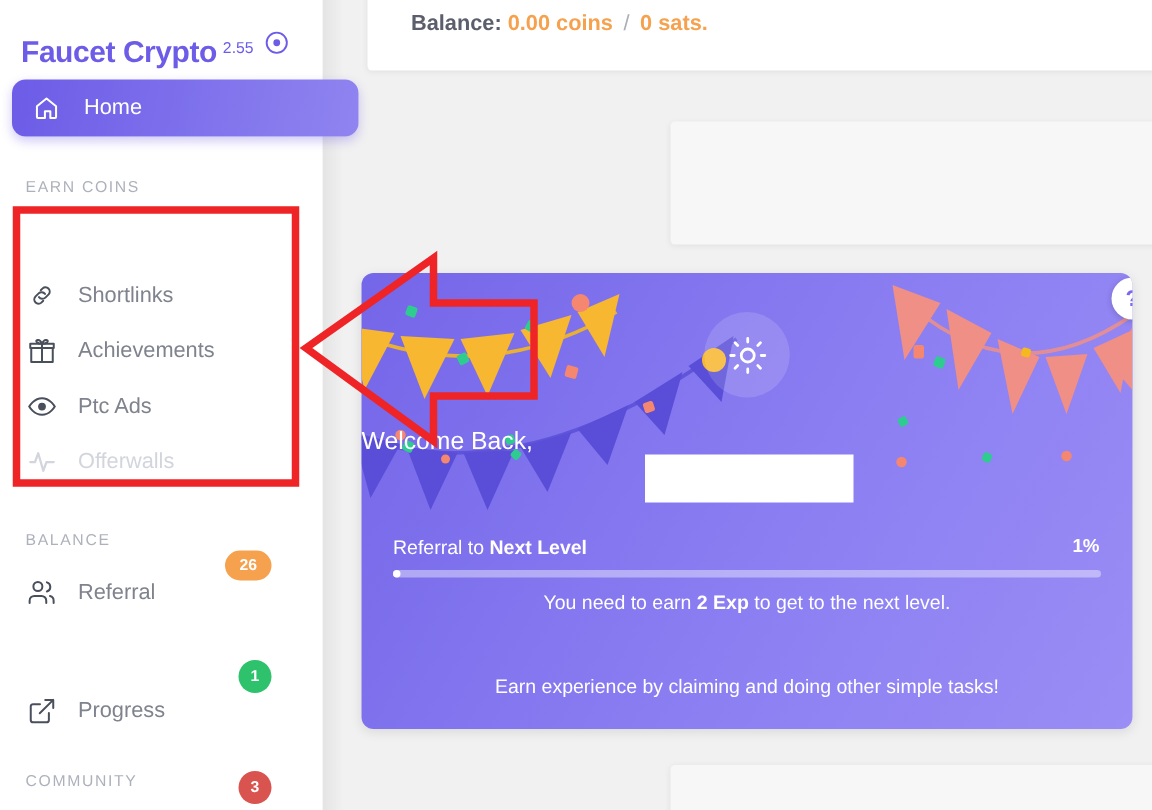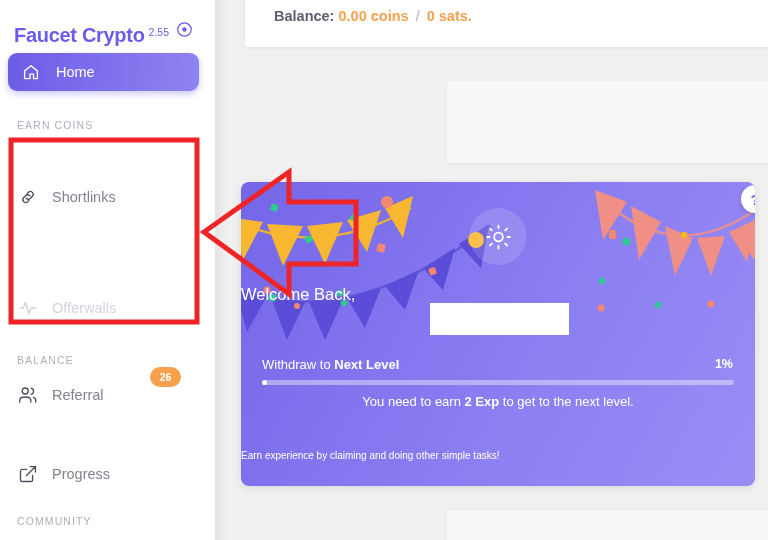--- a/index.html
+++ b/index.html
@@ -30,21 +30,21 @@
     font-size: 10.5px; font-weight: normal; color: #6c5ce7;
     margin-left: 4px; position: relative; top: -6px;
   }
   .brand-mark {
     width: 17px; height: 17px; margin-left: 7px;
     position: relative; top: -4px;
   }
 
   .nav-home {
     position: absolute; left: 8px; top: 53px;
-    width: 191px; height: 38px;
+    width: 231px; height: 38px;
     border-radius: 9px;
     background: linear-gradient(100deg, #6c5ce7 0%, #8f84f0 100%);
     display: flex; align-items: center;
     box-shadow: 0 3px 7px rgba(108,92,231,.33);
   }
   .nav-home .ico { margin-left: 14px; width: 18px; height: 18px; display:block; }
   .nav-home .lbl { margin-left: 16px; color: #fff; font-size: 14.5px; }
 
   .sec-title {
     position: absolute; left: 17px;
@@ -141,21 +141,21 @@
     position: absolute; left: 0; top: 0; height: 5px;
     border-radius: 3px; background: #ffffff;
   }
   #progress-note {
     position: absolute; left: 0; right: 0; top: 212px;
     text-align: center; color: #fff; font-size: 13px;
   }
   #progress-note b { font-weight: bold; }
   #tasks-note {
     position: absolute; left: 0; right: 0; top: 268px;
-    text-align: left; color: #fff; font-size: 10px;
+    text-align: center; color: #fff; font-size: 13px;
   }
   #help-btn {
     position: absolute; right: -14px; top: 3px;
     width: 28px; height: 28px; border-radius: 50%;
     background: #fff; color: #7b68ee;
     font-size: 15px; font-weight: bold;
     display: flex; align-items: center; justify-content: center;
     box-shadow: 0 1px 4px rgba(0,0,0,.18);
   }
 
@@ -234,21 +234,21 @@
         <svg width="26" height="26" viewBox="0 0 24 24" fill="none" stroke="#ffffff" stroke-width="1.7" stroke-linecap="round">
           <circle cx="12" cy="12" r="4"></circle>
           <path d="M12 1.5v2.2M12 20.3v2.2M4.2 4.2l1.6 1.6M18.2 18.2l1.6 1.6M1.5 12h2.2M20.3 12h2.2M4.2 19.8l1.6-1.6M18.2 5.8l1.6-1.6"></path>
         </svg>
       </div>
 
       <div id="welcome-title">Welcome Back,</div>
       <div id="name-redaction"></div>
 
       <div id="progress-label">
-        <span>Withdraw to </span><b>Next Level</b>
+        <span>Referral to </span><b>Next Level</b>
       </div>
       <div id="progress-pct">1%</div>
 
       <div id="progress-track">
         <div id="progress-fill" style="width: 1%;"></div>
       </div>
 
       <div id="progress-note">
         <span>You need to earn </span><b>2 Exp</b><span> to get to the next level.</span>
       </div>
@@ -282,21 +282,38 @@
 
     <div class="nav-item" style="top:180px">
       <svg class="ico" viewBox="0 0 24 24" fill="none" stroke="#4a4f5c" stroke-width="1.6" stroke-linecap="round">
         <path d="M9.6 13.3a3.4 3.4 0 0 0 5.1.4l2.6-2.6a3.4 3.4 0 0 0-4.8-4.8l-1.5 1.5"></path>
         <path d="M14.4 10.7a3.4 3.4 0 0 0-5.1-.4l-2.6 2.6a3.4 3.4 0 0 0 4.8 4.8l1.5-1.5"></path>
       </svg>
       <span class="lbl">Shortlinks</span>
       <span class="badge wide" style="top:187px;background:#f5a14e">26</span>
     </div>
 
-
+    <div class="nav-item" style="top:217px">
+      <svg class="ico" viewBox="0 0 24 24" fill="none" stroke="#4a4f5c" stroke-width="1.6" stroke-linejoin="round">
+        <rect x="3.4" y="9.5" width="17.2" height="11.2"></rect>
+          <path d="M2.6 6.2h18.8v3.3H2.6zM12 6.2v14.5"></path>
+        <path d="M12 6.2S10.6 2.6 8.3 3.2 8.4 6.2 12 6.2zM12 6.2s1.4-3.6 3.7-3 .1 3-3.7 3z"></path>
+      </svg>
+      <span class="lbl">Achievements</span>
+      <span class="badge round" style="top:223px;background:#2dc26b">1</span>
+    </div>
+
+    <div class="nav-item" style="top:254px">
+      <svg class="ico" viewBox="0 0 24 24" fill="none" stroke="#4a4f5c" stroke-width="1.6">
+        <path d="M1.8 12S5.4 5.4 12 5.4 22.2 12 22.2 12 18.6 18.6 12 18.6 1.8 12 1.8 12z"></path>
+        <circle cx="12" cy="12" r="3.1" fill="#4a4f5c" stroke="none"></circle>
+      </svg>
+      <span class="lbl">Ptc Ads</span>
+      <span class="badge round" style="top:260px;background:#d9534f">3</span>
+    </div>
 
     <div class="nav-item dim" style="top:291px">
       <svg class="ico" viewBox="0 0 24 24" fill="none" stroke="#d2d5dc" stroke-width="1.8" stroke-linecap="round" stroke-linejoin="round">
         <path d="M2.6 12h3.8l2.6-7 4 14 2.6-7h5.8"></path>
       </svg>
       <span class="lbl">Offerwalls</span>
     </div>
 
     <div class="sec-title" style="top:354px">BALANCE</div>
 

